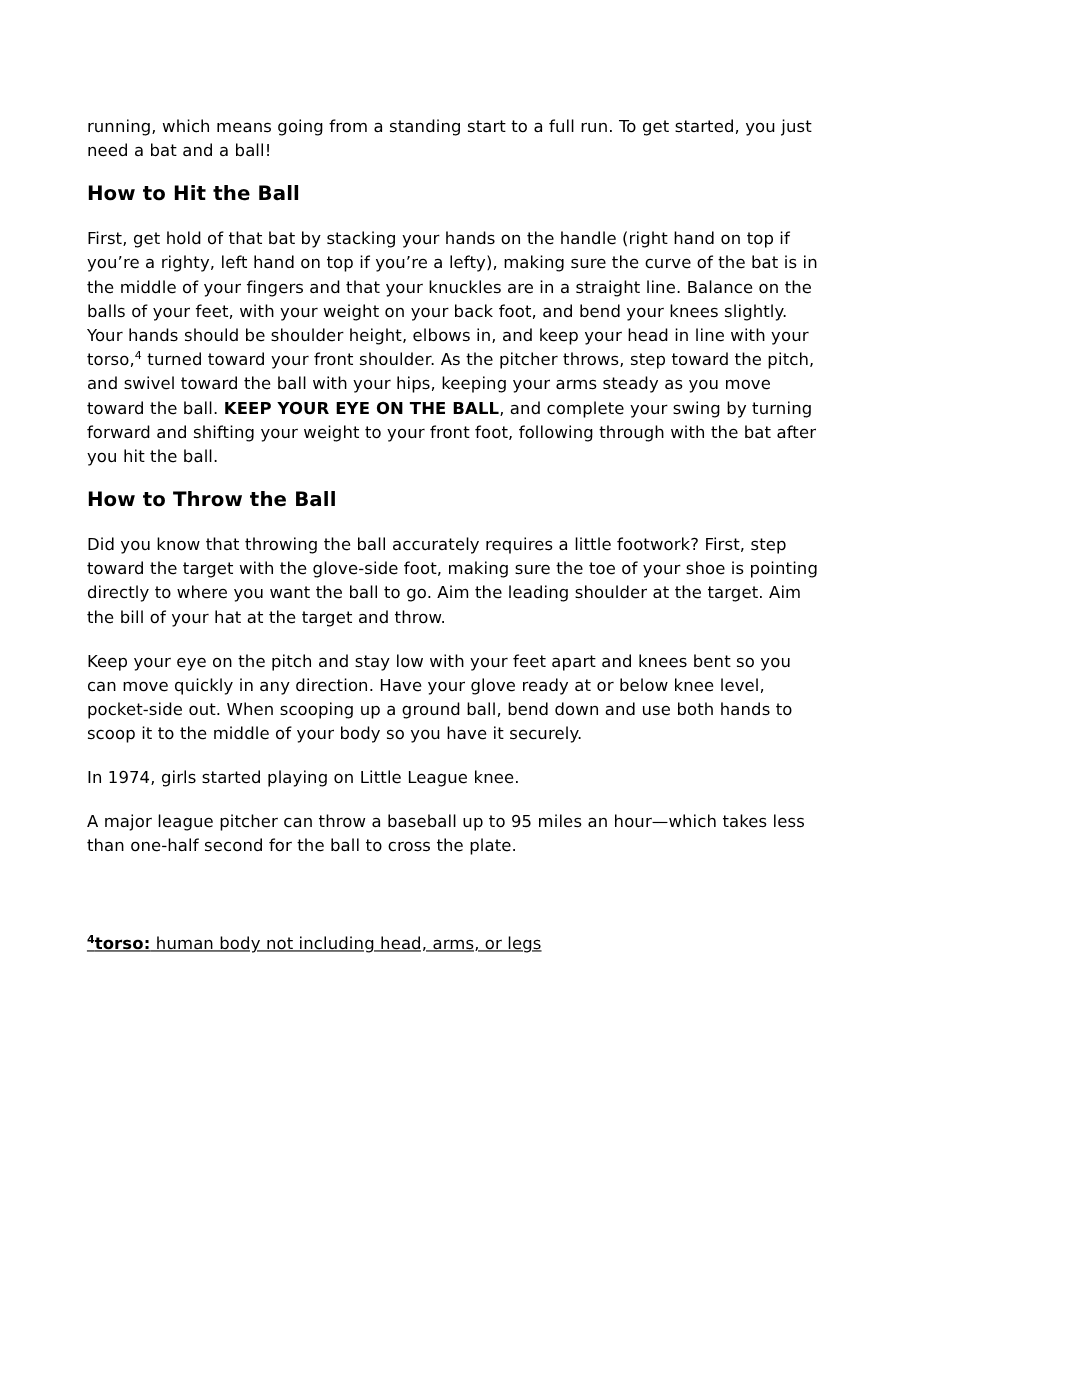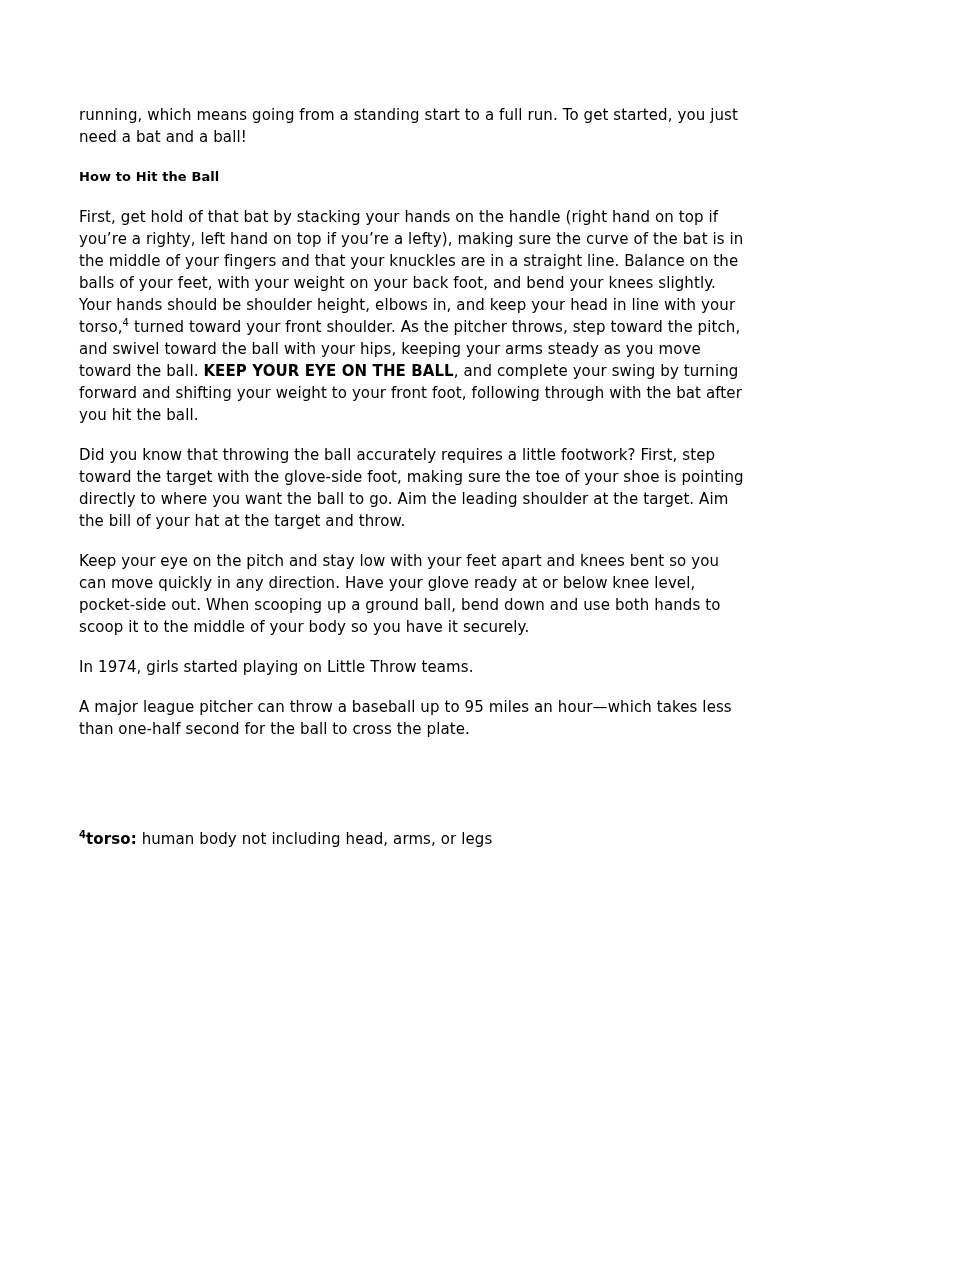--- a/index.html
+++ b/index.html
@@ -21,64 +21,66 @@
     padding: 104px 76px 40px 79px;
   }
   .para {
     font-size: 15px;
     line-height: 22px;
     margin: 0 0 18px 0;
     max-width: 824px;
     letter-spacing: 0.1px;
   }
   .heading {
-    font-size: 13px;
+    font-size: 18px;
     line-height: 22px;
     font-weight: bold;
     margin: 0 0 18px 0;
     max-width: 824px;
     letter-spacing: 0.1px;
   }
   .bold-inline {
     font-weight: bold;
   }
   sup.fn-ref {
     font-size: 10px;
     line-height: 0;
     vertical-align: super;
   }
   .footnote {
     font-size: 15px;
     line-height: 22px;
-    margin: 88px 0 0 0;
+    margin: 67px 0 0 0;
     max-width: 824px;
     letter-spacing: 0.1px;
+    text-decoration: underline;
   }
   .footnote .term {
     font-weight: bold;
   }
 </style>
 </head>
 <body>
 
 <div class="page">
 
   <p class="para">running, which means going from a standing start to a full run. To get started, you just need a bat and a ball!</p>
 
   <h3 class="heading">How to Hit the Ball</h3>
 
   <p class="para"><span>First, get hold of that bat by stacking your hands on the handle (right hand on top if you’re a righty, left hand on top if you’re a lefty), making sure the curve of the bat is in the middle of your fingers and that your knuckles are in a straight line. Balance on the balls of your feet, with your weight on your back foot, and bend your knees slightly. Your hands should be shoulder height, elbows in, and keep your head in line with your torso,</span><sup class="fn-ref">4</sup><span> turned toward your front shoulder. As the pitcher throws, step toward the pitch, and swivel toward the ball with your hips, keeping your arms steady as you move toward the ball. </span><span class="bold-inline">KEEP YOUR EYE ON THE BALL</span><span>, and complete your swing by turning forward and shifting your weight to your front foot, following through with the bat after you hit the ball.</span></p>
 
+  <h3 class="heading">How to Throw the Ball</h3>
 
   <p class="para">Did you know that throwing the ball accurately requires a little footwork? First, step toward the target with the glove-side foot, making sure the toe of your shoe is pointing directly to where you want the ball to go. Aim the leading shoulder at the target. Aim the bill of your hat at the target and throw.</p>
 
 
   <p class="para">Keep your eye on the pitch and stay low with your feet apart and knees bent so you can move quickly in any direction. Have your glove ready at or below knee level, pocket-side out. When scooping up a ground ball, bend down and use both hands to scoop it to the middle of your body so you have it securely.</p>
 
 
 
-  <p class="para">In 1974, girls started playing on Little Throw teams.</p>
+  <p class="para">In 1974, girls started playing on Little League knee.</p>
 
   <p class="para">A major league pitcher can throw a baseball up to 95 miles an hour—which takes less than one-half second for the ball to cross the plate.</p>
 
   <p class="footnote"><sup class="fn-ref term">4</sup><span class="term">torso:</span><span> human body not including head, arms, or legs</span></p>
 
 </div>
 
 </body></html>

